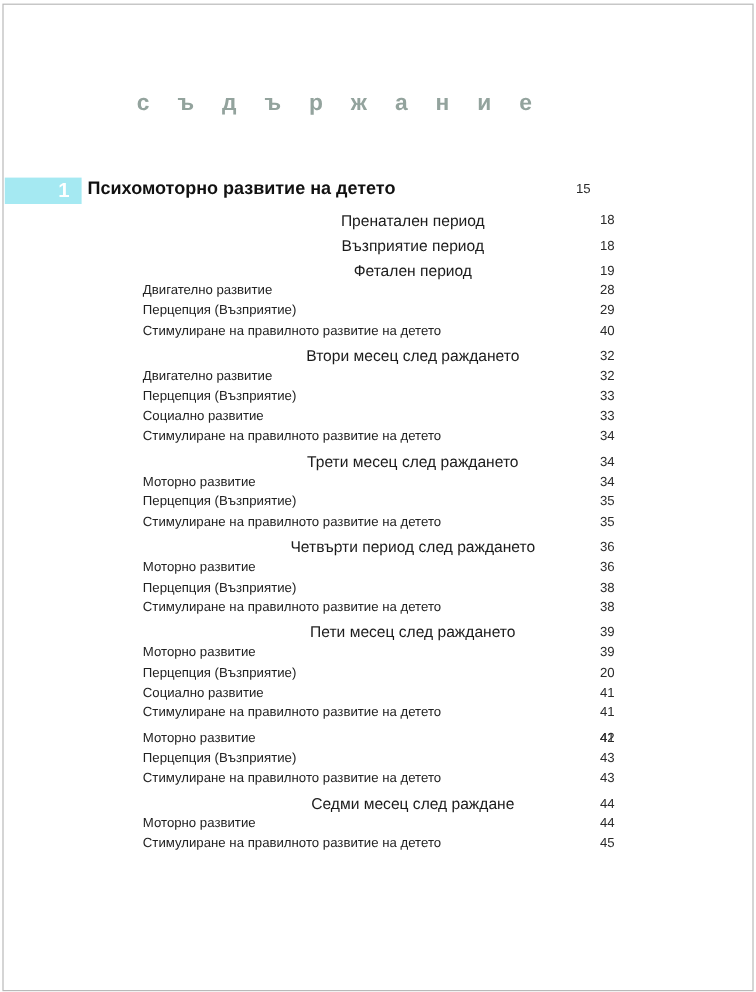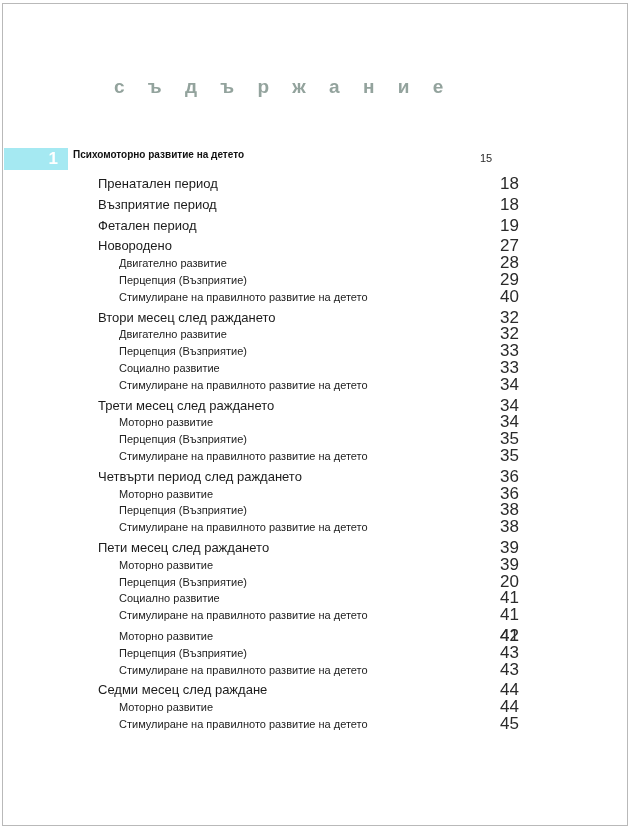--- a/index.html
+++ b/index.html
@@ -18,35 +18,35 @@
   }
   .chapter-row{position:absolute;left:0;top:147px;width:630px;height:24px;}
   .chapter-num{
     position:absolute;left:4px;top:1px;width:64px;height:22px;
     color:#ffffff;font-size:17px;font-weight:bold;
     text-align:right;padding-right:10px;box-sizing:border-box;
     line-height:22px;
   }
   .chapter-title{
     position:absolute;left:73px;top:2px;
-    font-size:10px;font-weight:bold;color:#111111;
+    font-size:15px;font-weight:bold;color:#111111;
     white-space:nowrap;
   }
   .chapter-page{
     position:absolute;left:480px;top:5px;font-size:11px;color:#2a2a2a;
   }
   .toc-entries{
     position:absolute;left:73px;top:172px;width:517px;
   }
   .row{position:relative;white-space:nowrap;}
   .row .pagenum{
-    position:absolute;left:427px;top:auto;font-size:17px;color:#2a2a2a;
+    position:absolute;left:427px;top:auto;font-size:11px;color:#2a2a2a;
   }
   .row.lvl2{
-    margin-top:4px;line-height:16.8px;font-size:13px;color:#1b1b1b;
+    margin-top:4px;line-height:16.8px;font-size:13px;color:#1b1b1b;text-align:center;
   }
   .row.lvl2 .label{padding-left:25px;}
   .row.lvl3{
     line-height:16.8px;font-size:11px;color:#222222;
   }
   .row.lvl3 .label{padding-left:46px;}
   .label{display:inline-block;}
 </style>
 </head>
 <body>
@@ -58,21 +58,20 @@
 <div class="chapter-row">
   <div class="chapter-num" style="background: rgb(165, 233, 242);">1</div>
   <div class="chapter-title">Психомоторно развитие на детето</div>
   <div class="chapter-page">15</div>
 </div>
 
 <div class="toc-entries">
     <div class="row lvl2"><span class="label">Пренатален период</span><span class="pagenum">18</span></div>
     <div class="row lvl2"><span class="label">Възприятие период</span><span class="pagenum">18</span></div>
     <div class="row lvl2"><span class="label">Фетален период</span><span class="pagenum">19</span></div>
-    <div class="row lvl2"><span class="label">Новородено</span><span class="pagenum">27</span></div>
     <div class="row lvl3"><span class="label">Двигателно развитие</span><span class="pagenum">28</span></div>
     <div class="row lvl3"><span class="label">Перцепция (Възприятие)</span><span class="pagenum">29</span></div>
     <div class="row lvl3"><span class="label">Стимулиране на правилното развитие на детето</span><span class="pagenum">40</span></div>
     <div class="row lvl2"><span class="label">Втори месец след раждането</span><span class="pagenum">32</span></div>
     <div class="row lvl3"><span class="label">Двигателно развитие</span><span class="pagenum">32</span></div>
     <div class="row lvl3"><span class="label">Перцепция (Възприятие)</span><span class="pagenum">33</span></div>
     <div class="row lvl3"><span class="label">Социално развитие</span><span class="pagenum">33</span></div>
     <div class="row lvl3"><span class="label">Стимулиране на правилното развитие на детето</span><span class="pagenum">34</span></div>
     <div class="row lvl2"><span class="label">Трети месец след раждането</span><span class="pagenum">34</span></div>
     <div class="row lvl3"><span class="label">Моторно развитие</span><span class="pagenum">34</span></div>

